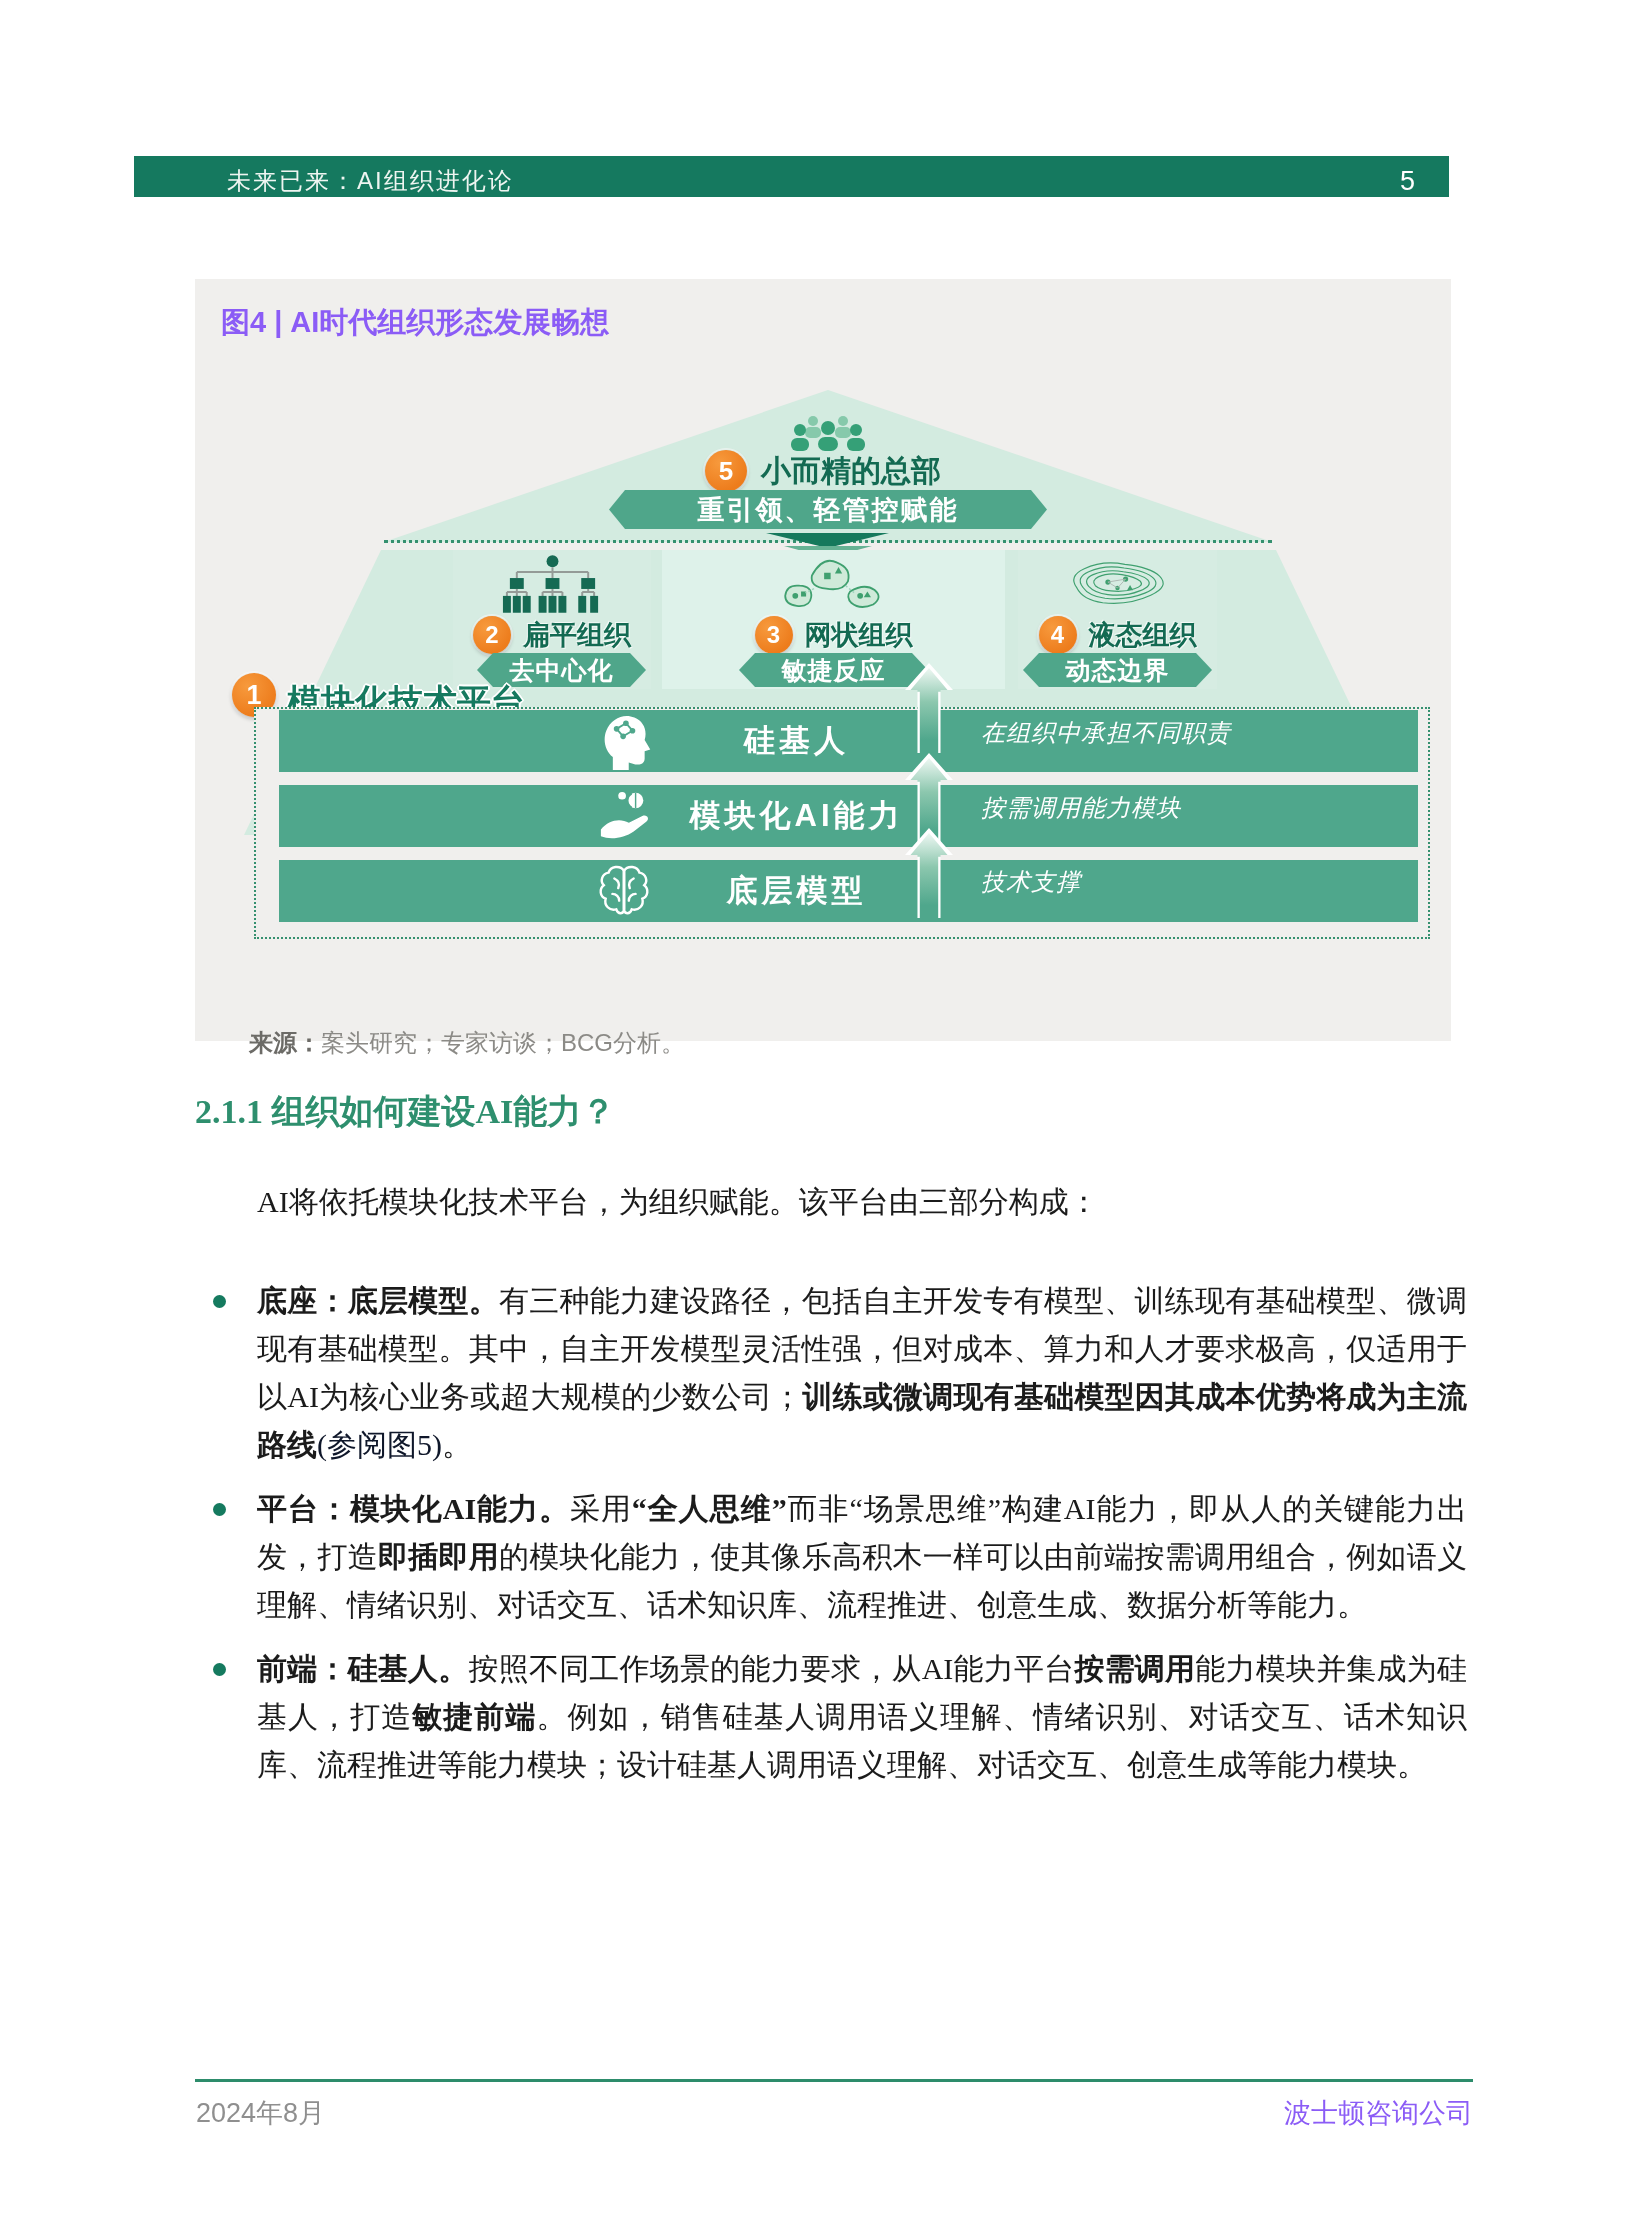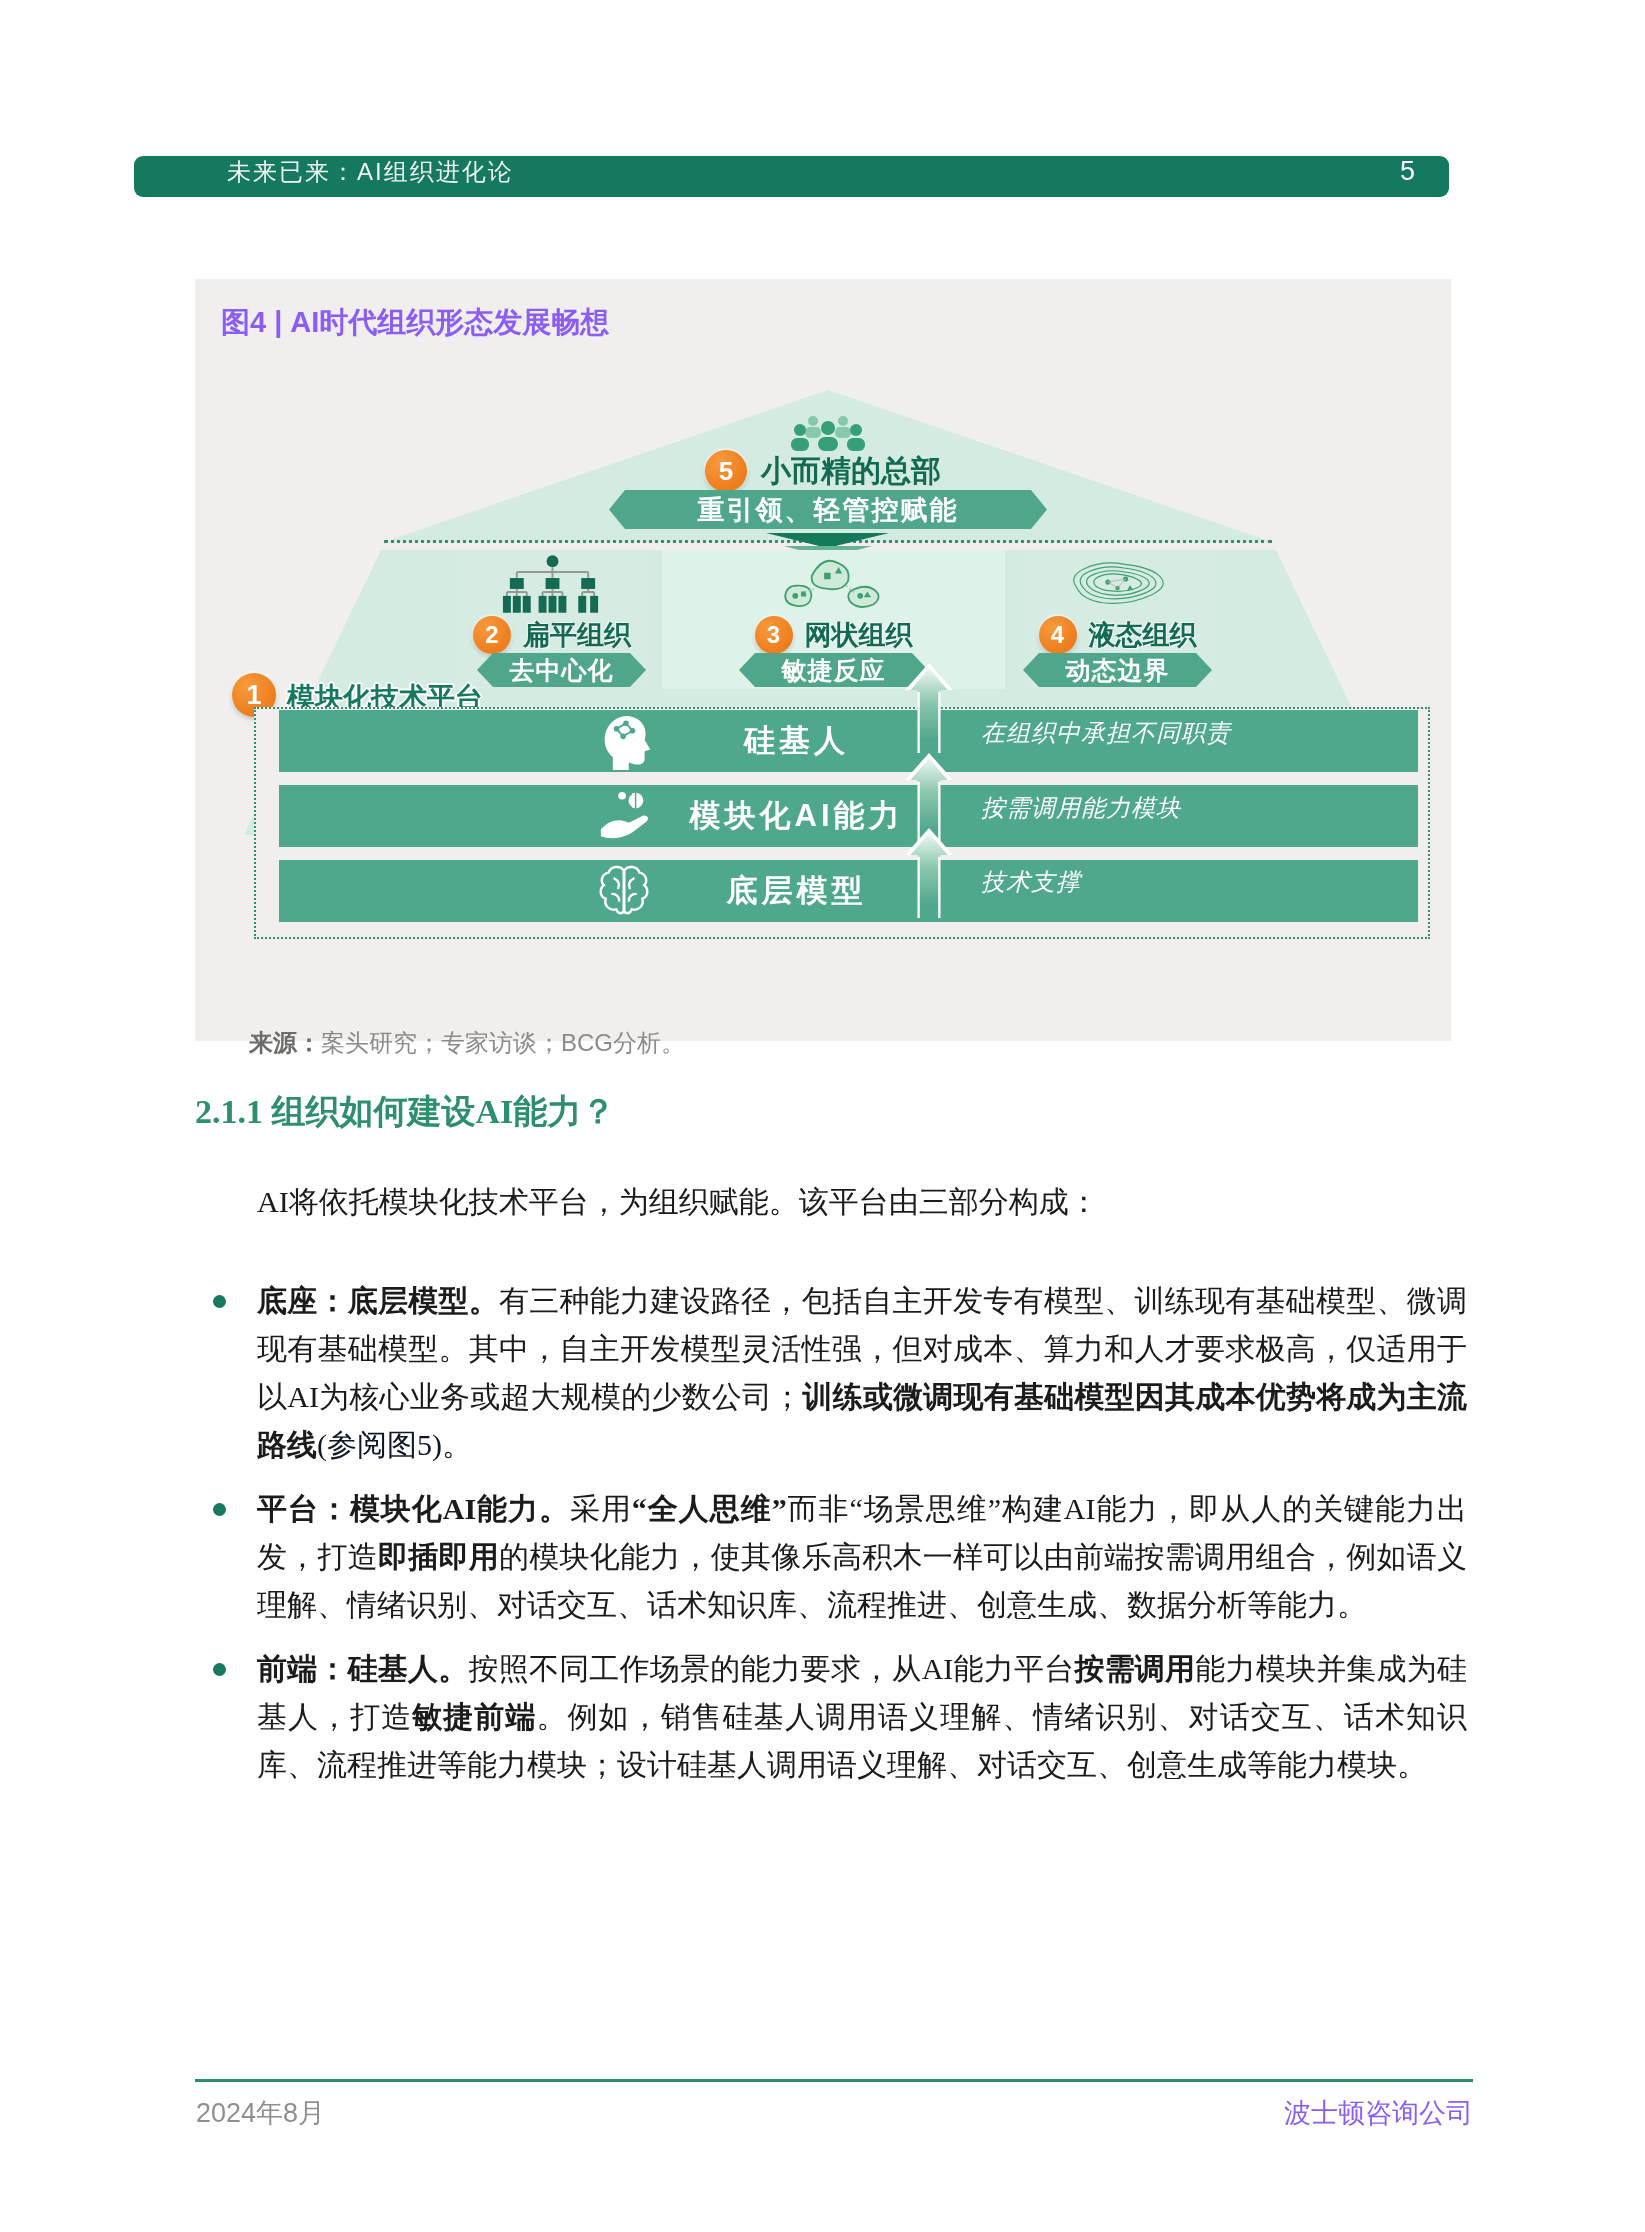--- a/index.html
+++ b/index.html
@@ -1,21 +1,21 @@
 <!DOCTYPE html>
 <html><head>
 <meta charset="utf-8">
 <style>
   html,body{margin:0;padding:0;background:#fff;}
   .page{position:relative;width:1646px;height:2233px;background:#fff;overflow:hidden;
         font-family:"Liberation Sans",sans-serif;color:#1b1b1b;}
 
   
   .header-bar{position:absolute;left:134px;top:156px;width:1315px;height:41px;
-              background:#15795f;display:flex;align-items:flex-start;border-radius:9px;}
+              background:#15795f;display:flex;align-items:flex-end;}
   .header-title{padding-left:93px;font-size:24px;letter-spacing:2px;color:#eef5f1;}
   .header-page{margin-left:auto;padding-right:34px;font-size:27px;color:#fff;}
 
   
   .figure{position:absolute;left:195px;top:279px;width:1256px;height:762px;background:#f0efed;}
   .figure-title{position:absolute;left:26px;top:24px;font-size:29px;font-weight:bold;color:#8b5cf6;}
 
   .pyr-top{position:absolute;left:189px;top:111px;width:888px;height:152px;background:#d3ebe0;
            clip-path:polygon(50% 0,100% 100%,0 100%);
            filter:drop-shadow(0 5px 4px rgba(110,120,115,.35));}
@@ -48,21 +48,21 @@
   .panel-mid{background:#def2ea;}
   .p-icon{position:absolute;top:4px;left:0;width:100%;display:flex;justify-content:center;}
   .p-label{position:absolute;top:66px;left:0;width:100%;display:flex;
            justify-content:center;align-items:center;gap:12px;}
   .p-label .num-badge{width:38px;height:38px;font-size:24px;}
   .p-label-text{font-size:27px;font-weight:bold;color:#136a52;
                 text-shadow:1px 1px 0 rgba(255,255,255,.7),-1px -1px 0 rgba(255,255,255,.7);}
   .banner-small{position:absolute;top:103px;height:34px;font-size:25px;letter-spacing:1px;}
 
   .plat-badge{position:absolute;left:37px;top:394px;width:44px;height:44px;font-size:27px;}
-  .plat-text{position:absolute;left:92px;top:400px;font-size:28px;font-weight:bold;color:#15795f;
+  .plat-text{position:absolute;left:92px;top:400px;font-size:34px;font-weight:bold;color:#15795f;
              text-shadow:2px 0 0 #fff,-2px 0 0 #fff,0 2px 0 #fff,0 -2px 0 #fff,
                          1px 1px 0 #fff,-1px -1px 0 #fff,1px -1px 0 #fff,-1px 1px 0 #fff;}
 
   .platform-box{position:absolute;left:59px;top:428px;width:1176px;height:232px;
                 background:#f0efed;border:2.5px dotted #35906f;box-sizing:border-box;}
   .layer-bar{position:absolute;left:23px;width:1139px;height:62px;background:#4fa78c;}
   .bar-1{top:1px}.bar-2{top:76px}.bar-3{top:151px}
   .bar-icon{position:absolute;left:318px;top:50%;transform:translateY(-50%);display:flex;}
   .bar-label{position:absolute;left:0;top:0;width:1035px;height:100%;
              display:flex;align-items:center;justify-content:center;

